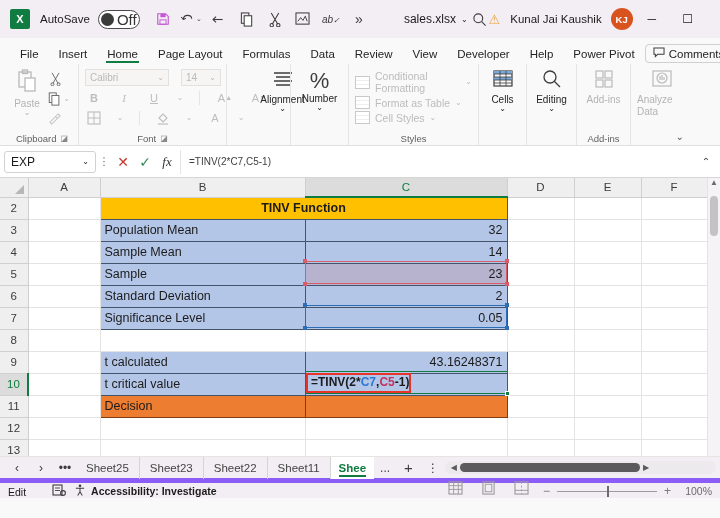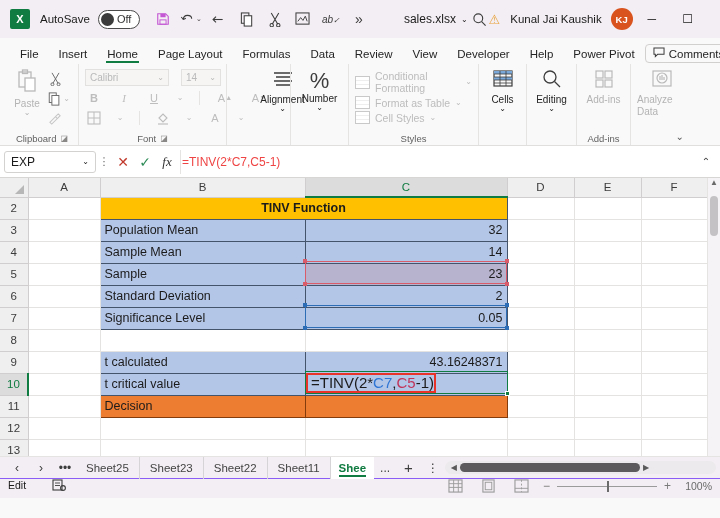--- a/index.html
+++ b/index.html
@@ -24,21 +24,21 @@
     flex: none;
   }
   .autosave-label { font-size: 11.5px; color: #1b1b1b; margin-right: 6px; white-space: nowrap; }
   .toggle {
     width: 42px; height: 19px; border-radius: 10px;
     border: 1.3px solid #4a4a4a; background: #fff;
     display: flex; align-items: center; padding: 0 2px; gap: 3px;
     margin-right: 8px; flex: none;
   }
   .toggle .knob { width: 13px; height: 13px; border-radius: 50%; background: #3b3b3b; flex: none; }
-  .toggle .off { font-size: 11px; color: #333; text-align: center; }
+  .toggle .off { font-size: 15px; color: #333; text-align: center; }
   .tb-btn {
     width: 26px; height: 26px; display: flex; align-items: center; justify-content: center;
     flex: none; color: #3c3c3c; font-size: 14px;
   }
   .tb-btn.save { color: #c458d4; }
   .doc-name {
     font-size: 12px; color: #1b1b1b; margin-left: 30px;
     display: flex; align-items: center; gap: 5px; white-space: nowrap;
   }
   .spacer { flex: 1 1 auto; }
@@ -134,21 +134,21 @@
     display: flex; align-items: center; justify-content: space-between;
     padding: 0 6px; font-size: 12px; color: #1b1b1b; background: #fff; flex: none;
   }
   .fb-dots { width: 16px; text-align: center; font-size: 11px; color: #6d6d6d; }
   .fb-ic { width: 22px; text-align: center; font-size: 14px; }
   .fb-x { color: #c0392b; }
   .fb-ck { color: #2e8b57; }
   .fb-fx { color: #333; font-style: italic; font-size: 13px; font-family: "Liberation Serif", serif; }
   .fb-input {
     flex: 1; height: 24px; display: flex; align-items: center;
-    padding-left: 1px; font-size: 12px; color: #ef4444;
+    padding-left: 8px; font-size: 10px; color: #404040;
     border-left: 1px solid #e6e4e2; margin-left: 2px;
   }
   .fb-expand { width: 20px; text-align: center; font-size: 10px; color: #3c3c3c; }
 
   
   .gridwrap { position: relative; height: 278px; background: #fff; overflow: hidden; }
   table.sheet { border-collapse: collapse; table-layout: fixed; }
   .hdr-corner { width: 28px; }
   th.colh {
     height: 19px; background: #f0efef; border: 1px solid #d0cece;
@@ -182,22 +182,22 @@
   
   .ovl { position: absolute; pointer-events: none; }
   .sel-blue { border: 1.5px solid #2d6db5; }
   .sel-blue .h {
     position: absolute; width: 4px; height: 4px; background: #2d6db5;
   }
   .sel-red { border: 1.5px solid #d95c6a; }
   .sel-red .h { position: absolute; width: 4px; height: 4px; background: #d95c6a; }
   .edit-box {
     position: absolute; border: 2px solid #e8332a; background: #b4c6e7;
-    display: flex; align-items: flex-end; padding-left: 3px;
-    font-size: 15px; color: #1b1b1b; white-space: nowrap;
+    display: flex; align-items: flex-start; padding-left: 3px;
+    font-size: 12px; color: #1b1b1b; white-space: nowrap; font-weight: bold;
   }
   .ref-blue { color: #2e75d4; }
   .ref-red  { color: #c0345a; }
   .active-outline { position: absolute; border: 1.5px solid #107c41; pointer-events: none; }
   .active-outline .nub {
     position: absolute; right: -3px; bottom: -3px;
     width: 5px; height: 5px; background: #107c41; border: 1px solid #fff;
   }
 
   .vscroll {
@@ -237,22 +237,22 @@
   .tabmenu { font-size: 12px; color: #3c3c3c; padding: 0 6px; display: flex; align-items: center; }
   .hsc-wrap { flex: 1; display: flex; align-items: center; padding-right: 4px; min-width: 0; }
   .hsc-track {
     flex: 1; height: 13px; background: #eceaec; border-radius: 7px;
     display: flex; align-items: center; padding: 0 3px; min-width: 0;
   }
   .hsc-arr { font-size: 8px; color: #5a5a5a; width: 12px; text-align: center; }
   .hsc-thumb { height: 9px; background: #5c5a5c; border-radius: 5px; width: 68%; }
 
   .statusbar {
-    height: 20px; display: flex; align-items: flex-start;
-    background: #f3eef3; border-top: 1px solid #8b5cf6;
+    height: 20px; display: flex; align-items: flex-end;
+    background: #f3eef3; border-top: 5px solid #8b5cf6;
     font-size: 10.5px; color: #1b1b1b; padding: 0 8px; gap: 0;
   }
   .sb-mode { margin-right: 26px; }
   .sb-ic { margin-right: 8px; font-size: 11px; color: #3c3c3c; }
   .sb-acc { display: flex; align-items: center; gap: 5px; font-weight: bold; }
   .viewbtns { display: flex; align-items: center; gap: 18px; margin-right: 14px; }
   .viewbtn { font-size: 13px; color: #9b9b9b; }
   .zoomctl { display: flex; align-items: center; gap: 7px; }
   .zoom-minus, .zoom-plus { font-size: 12px; color: #7a7a7a; }
   .zoom-track { width: 100px; height: 1px; background: #9b9b9b; position: relative; }
@@ -794,20 +794,29 @@
 
   <div class="statusbar">
     <div class="sb-mode">Edit</div>
     <div class="sb-ic">
       <svg width="14" height="12" viewBox="0 0 14 12">
           <rect x="1" y="1" width="9" height="10" fill="none" stroke="#3c3c3c" stroke-width="1.1"></rect>
           <path d="M3 4h5M3 6.5h5" stroke="#3c3c3c" stroke-width="0.9"></path>
           <circle cx="11" cy="9" r="2.4" fill="none" stroke="#3c3c3c" stroke-width="1.1"></circle>
         </svg>
     </div>
+    <div class="sb-acc">
+      <span>
+        <svg width="12" height="12" viewBox="0 0 13 13">
+            <circle cx="6.5" cy="2" r="1.4" fill="#3c3c3c"></circle>
+            <path d="M2 4.5h9M6.5 4.5v4M6.5 8.5L4 12.5M6.5 8.5L9 12.5" stroke="#3c3c3c" stroke-width="1.1" fill="none"></path>
+          </svg>
+      </span>
+      <span>Accessibility: Investigate</span>
+    </div>
     <div class="spacer"></div>
     <div class="viewbtns">
       <div class="viewbtn">
         <svg width="15" height="14" viewBox="0 0 16 15">
             <rect x="1" y="1" width="14" height="13" fill="none" stroke="#9b9b9b" stroke-width="1.2"></rect>
             <path d="M1 5h14M1 9h14M6 1v13M11 1v13" stroke="#9b9b9b" stroke-width="1"></path>
           </svg>
       </div>
       <div class="viewbtn">
         <svg width="15" height="14" viewBox="0 0 16 15">

